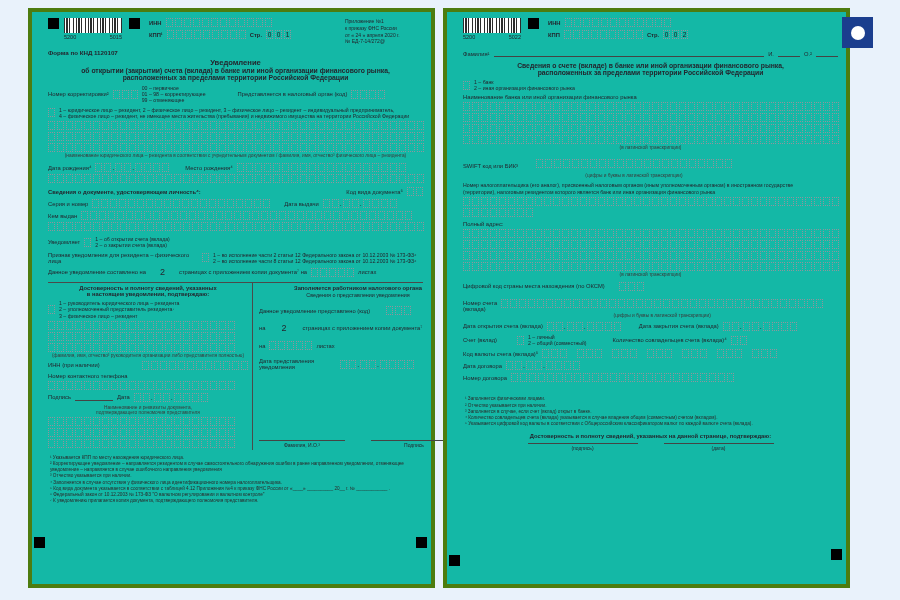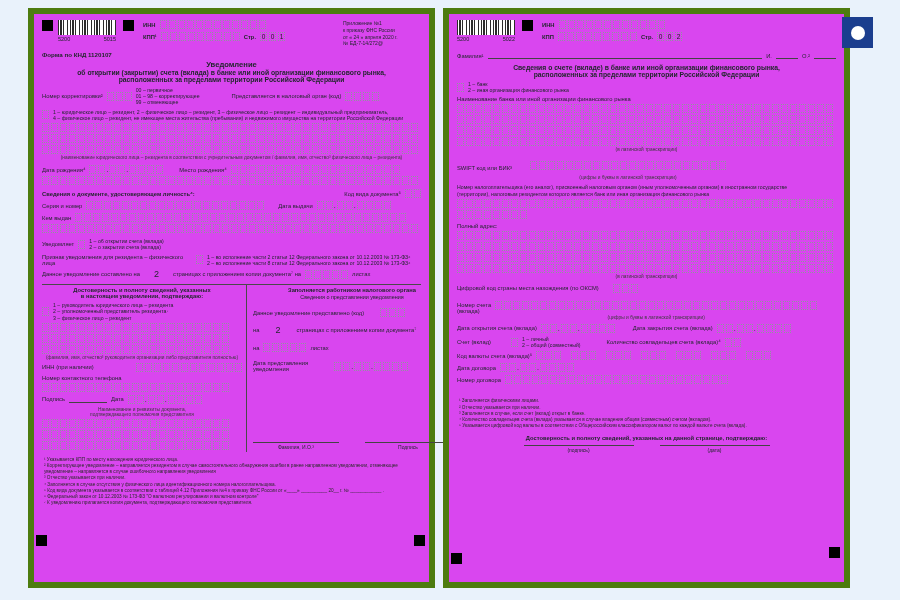--- a/index.html
+++ b/index.html
@@ -1,17 +1,17 @@
 <!DOCTYPE html>
 <html><head>
 <meta charset="utf-8">
 <style>
   html,body{margin:0;padding:0}
   body{width:900px;height:600px;background:#e9f2fb;font-family:"Liberation Sans",sans-serif;position:relative;overflow:hidden;color:#23262e}
-  .page{position:absolute;top:8px;width:407px;height:580px;background:#d946ef;border:6px solid #4d7c0f;box-sizing:border-box;padding:6px 8px 4px 8px}
+  .page{position:absolute;top:8px;width:407px;height:580px;background:#14b8a6;border:4px solid #4d7c0f;box-sizing:border-box;padding:6px 8px 4px 16px}
   #p1{left:28px}#p2{left:443px}
   .sq{display:inline-block;width:11px;height:11px;background:#000;flex:none}
   .regmark{position:absolute;width:11px;height:11px;background:#000}
   .indicator{position:absolute;left:842px;top:17px;width:31px;height:31px;background:#1b3e8e;display:flex;align-items:center;justify-content:center;cursor:pointer}
   .indicator .dot{width:14px;height:14px;border-radius:50%;background:#fff}
   .hdr{display:flex;align-items:flex-start;gap:5px}
   .bcwrap{width:60px;flex:none}
   .barcode{width:58px;height:15px;background:repeating-linear-gradient(90deg,#2b2b2b 0 1px,#fff 1px 2px,#2b2b2b 2px 4px,#fff 4px 5px,#2b2b2b 5px 6px,#fff 6px 9px,#2b2b2b 9px 10px,#fff 10px 12px)}
   .bnum{display:flex;justify-content:space-between;font-size:5.5px;width:58px;margin-top:1px}
   .cells{display:inline-flex;gap:2px;flex:none}

